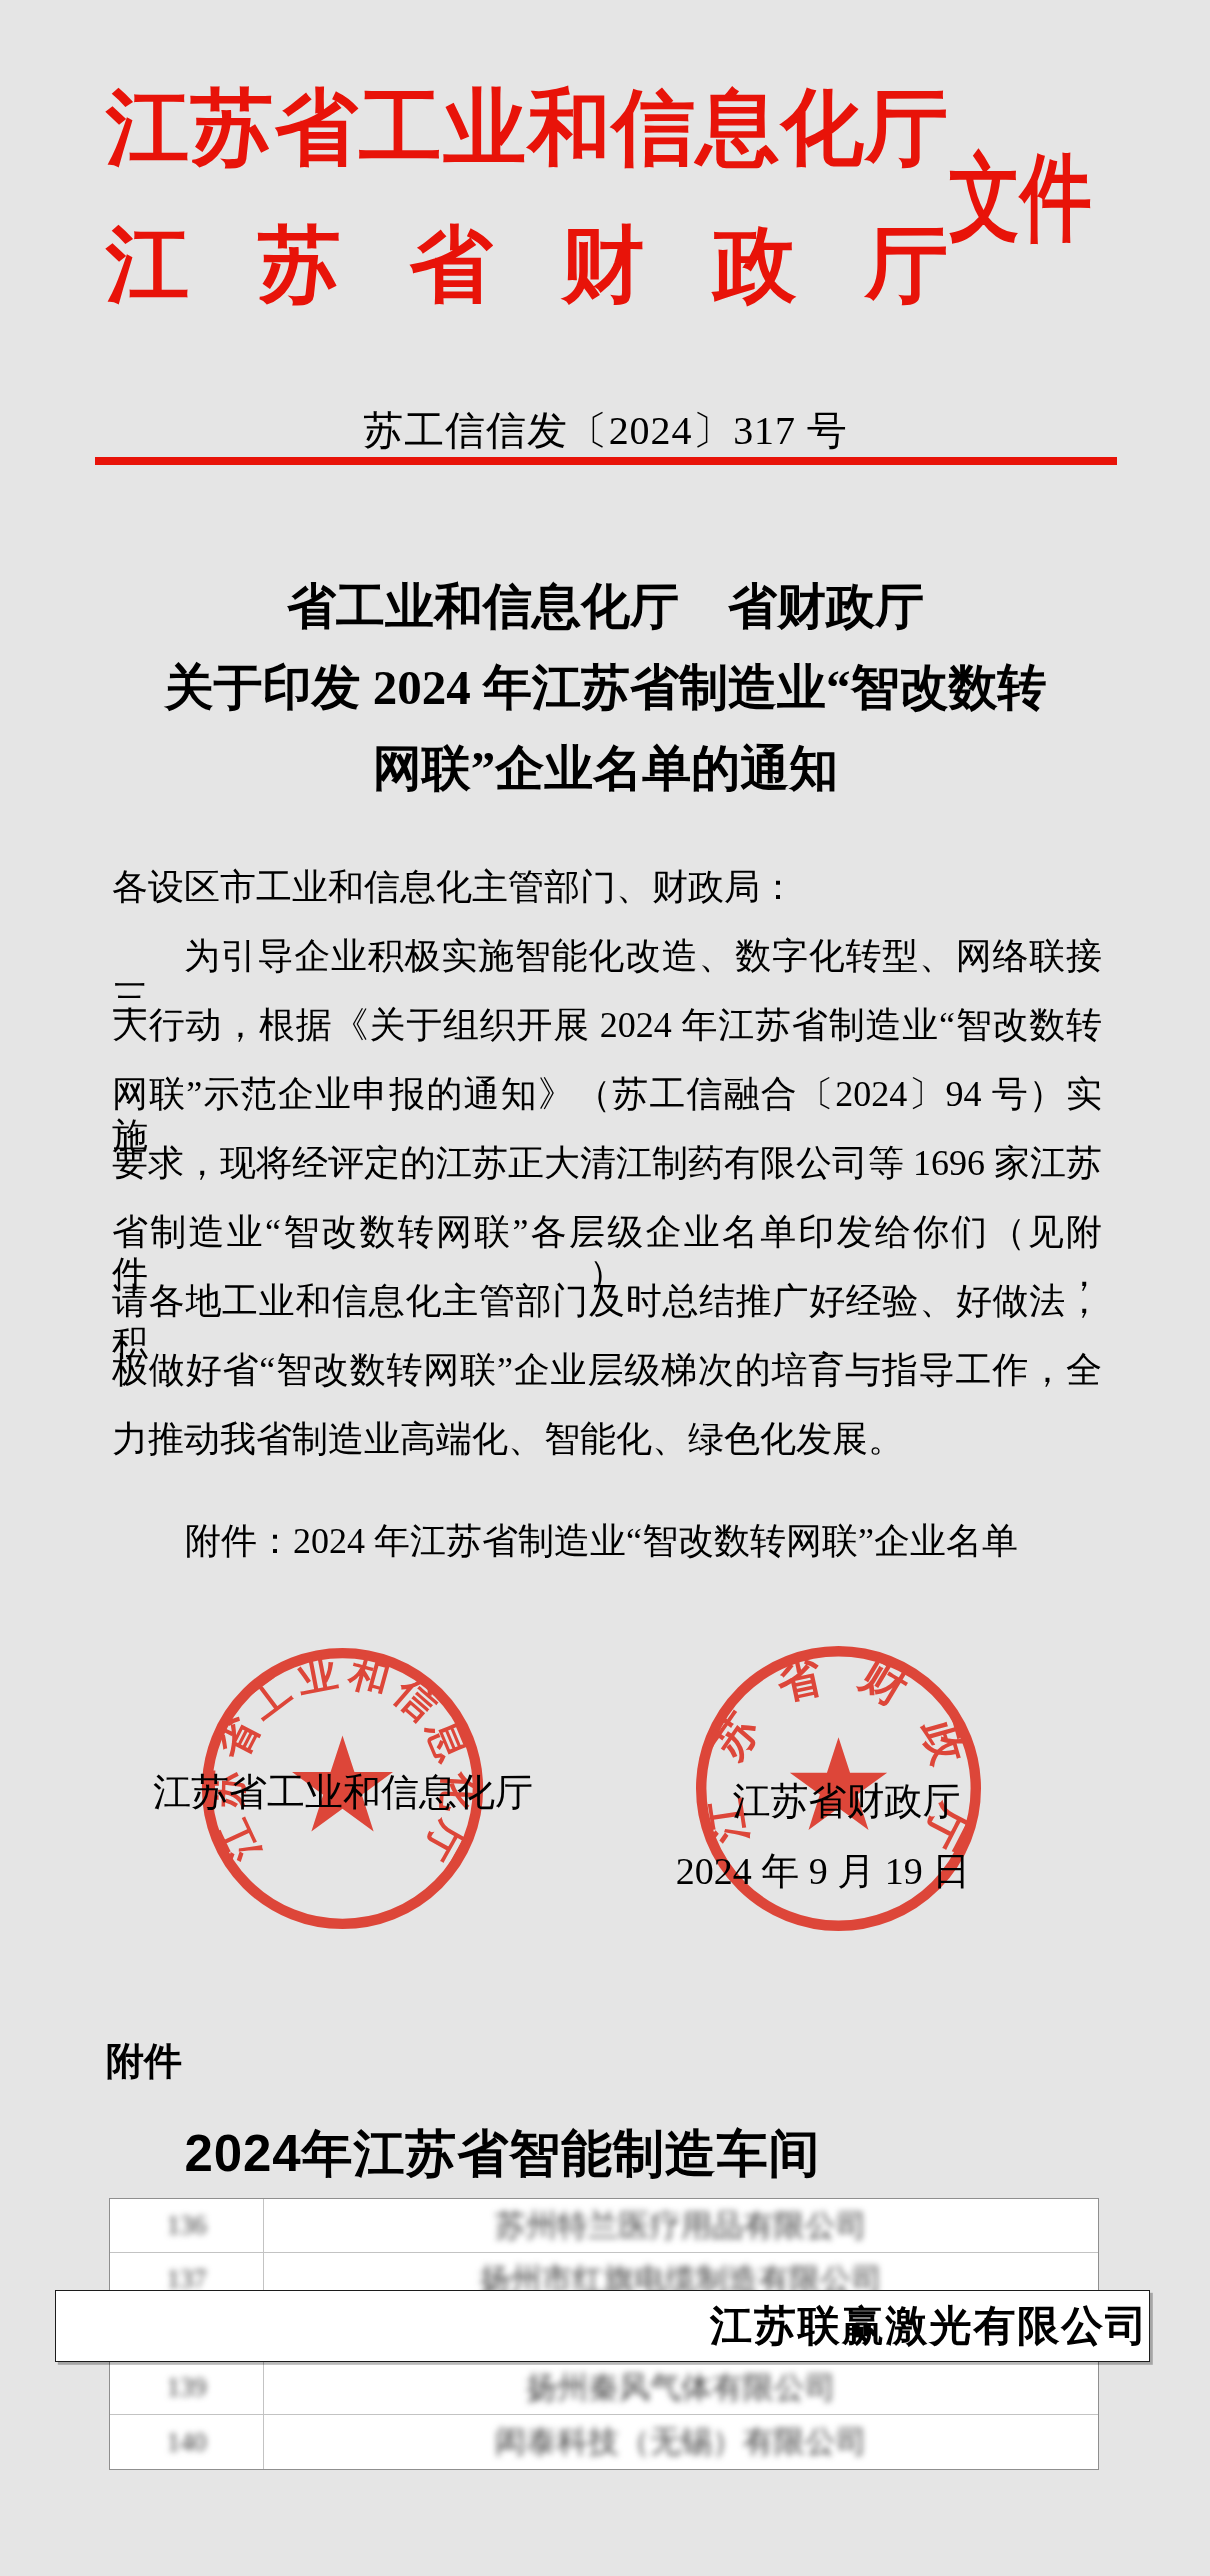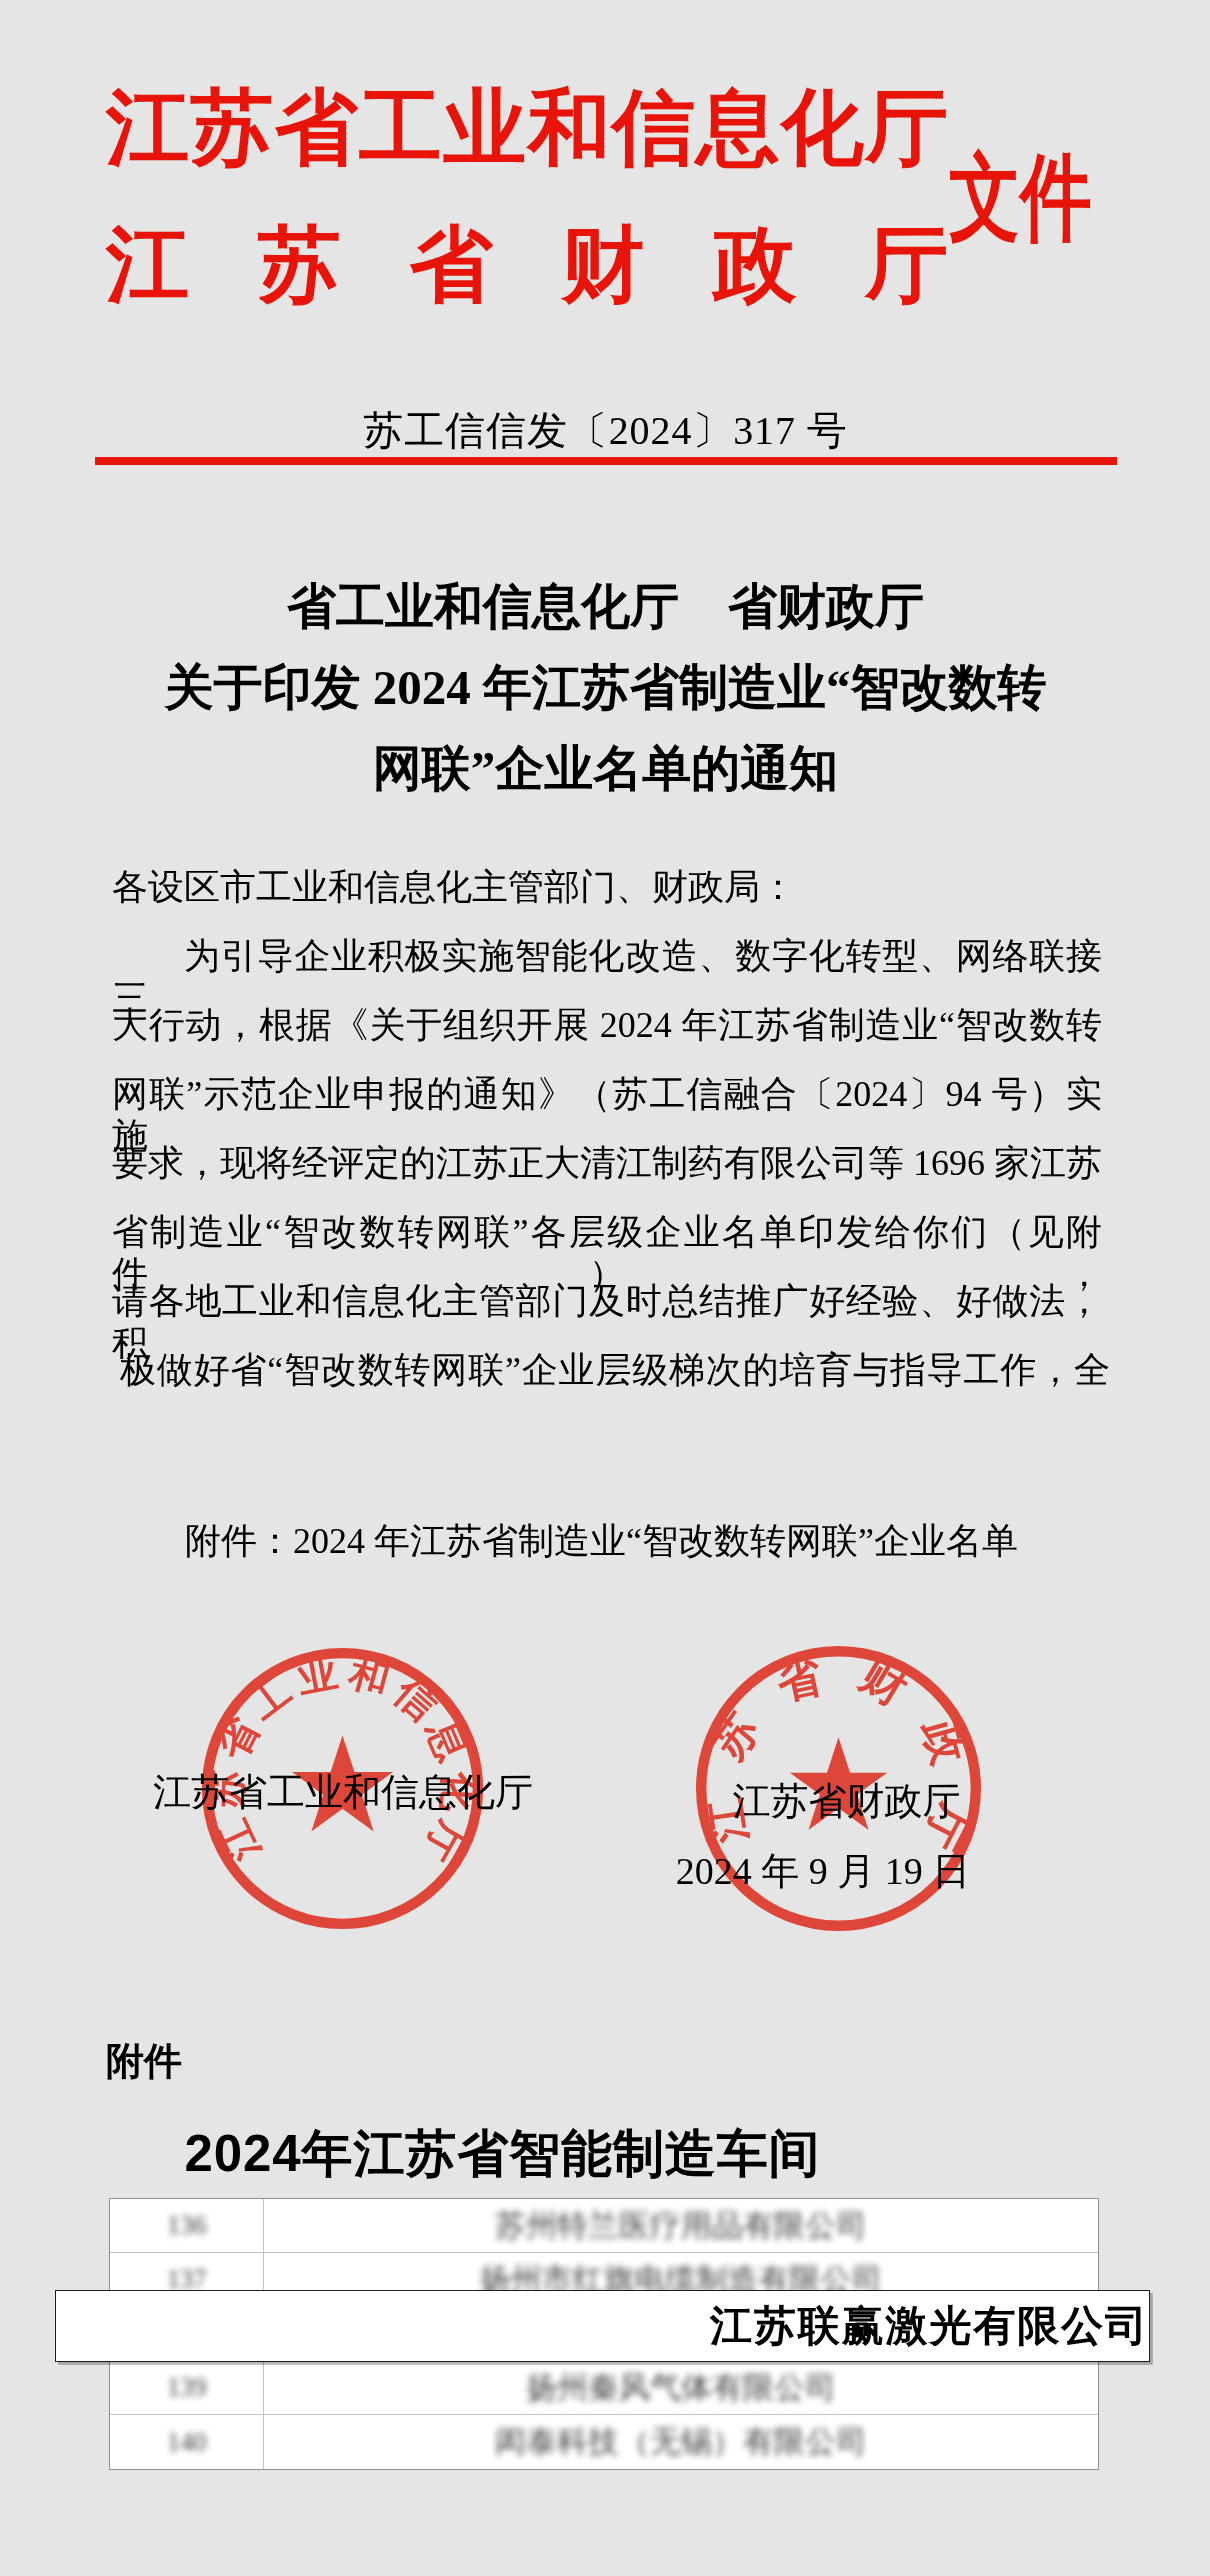--- a/index.html
+++ b/index.html
@@ -103,21 +103,22 @@
     <div class="title-line">网联”企业名单的通知</div>
   </div>
 
   <div class="abs body-line" style="top:866px;">各设区市工业和信息化主管部门、财政局：</div>
   <div class="abs body-line just indent" style="top:935px;">为引导企业积极实施智能化改造、数字化转型、网络联接三</div>
   <div class="abs body-line just" style="top:1004px;">大行动，根据《关于组织开展 2024 年江苏省制造业“智改数转</div>
   <div class="abs body-line just" style="top:1073px;">网联”示范企业申报的通知》（苏工信融合〔2024〕94 号）实施</div>
   <div class="abs body-line just" style="top:1142px;">要求，现将经评定的江苏正大清江制药有限公司等 1696 家江苏</div>
   <div class="abs body-line just" style="top:1211px;">省制造业“智改数转网联”各层级企业名单印发给你们（见附件），</div>
   <div class="abs body-line just" style="top:1280px;">请各地工业和信息化主管部门及时总结推广好经验、好做法，积</div>
-  <div class="abs body-line just" style="top:1349px;margin-left:8px;">极做好省“智改数转网联”企业层级梯次的培育与指导工作，全</div>
+  <div class="abs body-line just" style="top:1349px;">极做好省“智改数转网联”企业层级梯次的培育与指导工作，全</div>
+  <div class="abs body-line" style="top:1418px;">力推动我省制造业高端化、智能化、绿色化发展。</div>
   <div class="abs body-line" style="top:1512px;left:185px;width:937px;margin-top:8px;">附件：2024 年江苏省制造业“智改数转网联”企业名单</div>
 
   <svg class="abs seal" style="left:191px;top:1637px;" width="303" height="303" viewBox="-160 -160 320 320">
     <defs>
       <path id="arcL" d="M -85.1,66.5 A 108,108 0 1 1 85.1,66.5" fill="none"></path>
     </defs>
     <circle cx="0" cy="0" r="143" fill="none" stroke="#dd392b" stroke-width="11"></circle>
     <path d="M0,-56 L12.6,-17.3 L53.3,-17.3 L20.4,6.6 L32.9,45.3 L0,21.4 L-32.9,45.3 L-20.4,6.6 L-53.3,-17.3 L-12.6,-17.3 Z" fill="#dd392b"></path>
     <text class="seal-text" font-size="42" fill="#dd392b" letter-spacing="7">
       <textPath href="#arcL">江苏省工业和信息化厅</textPath>

